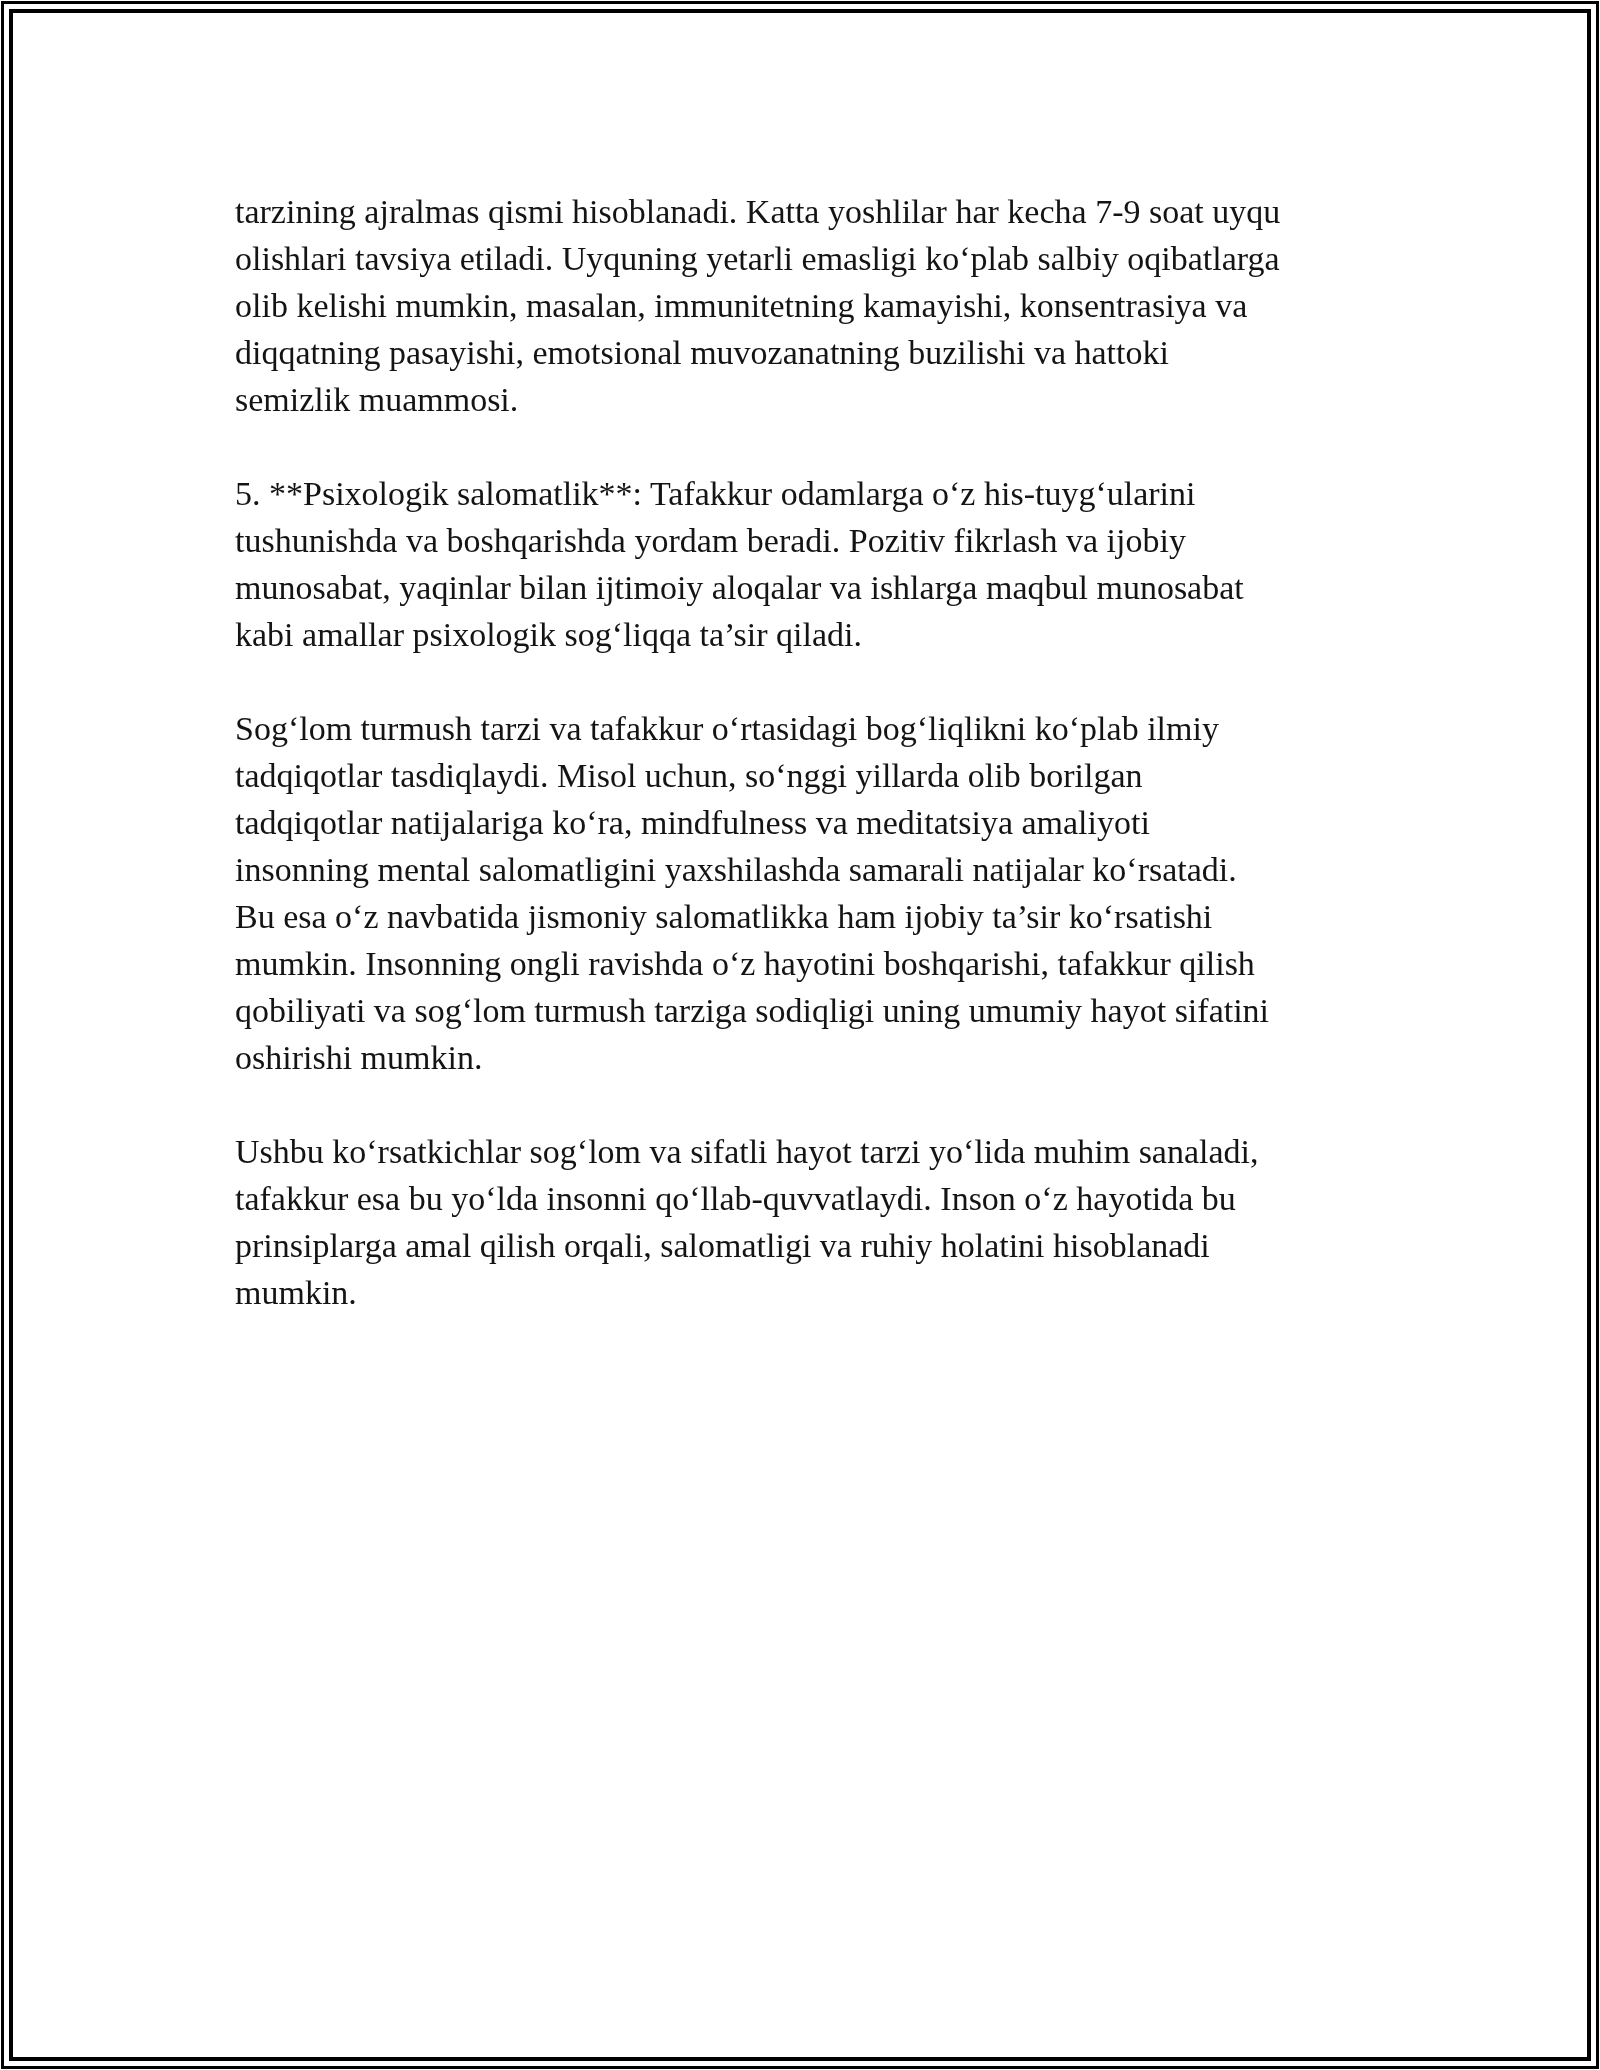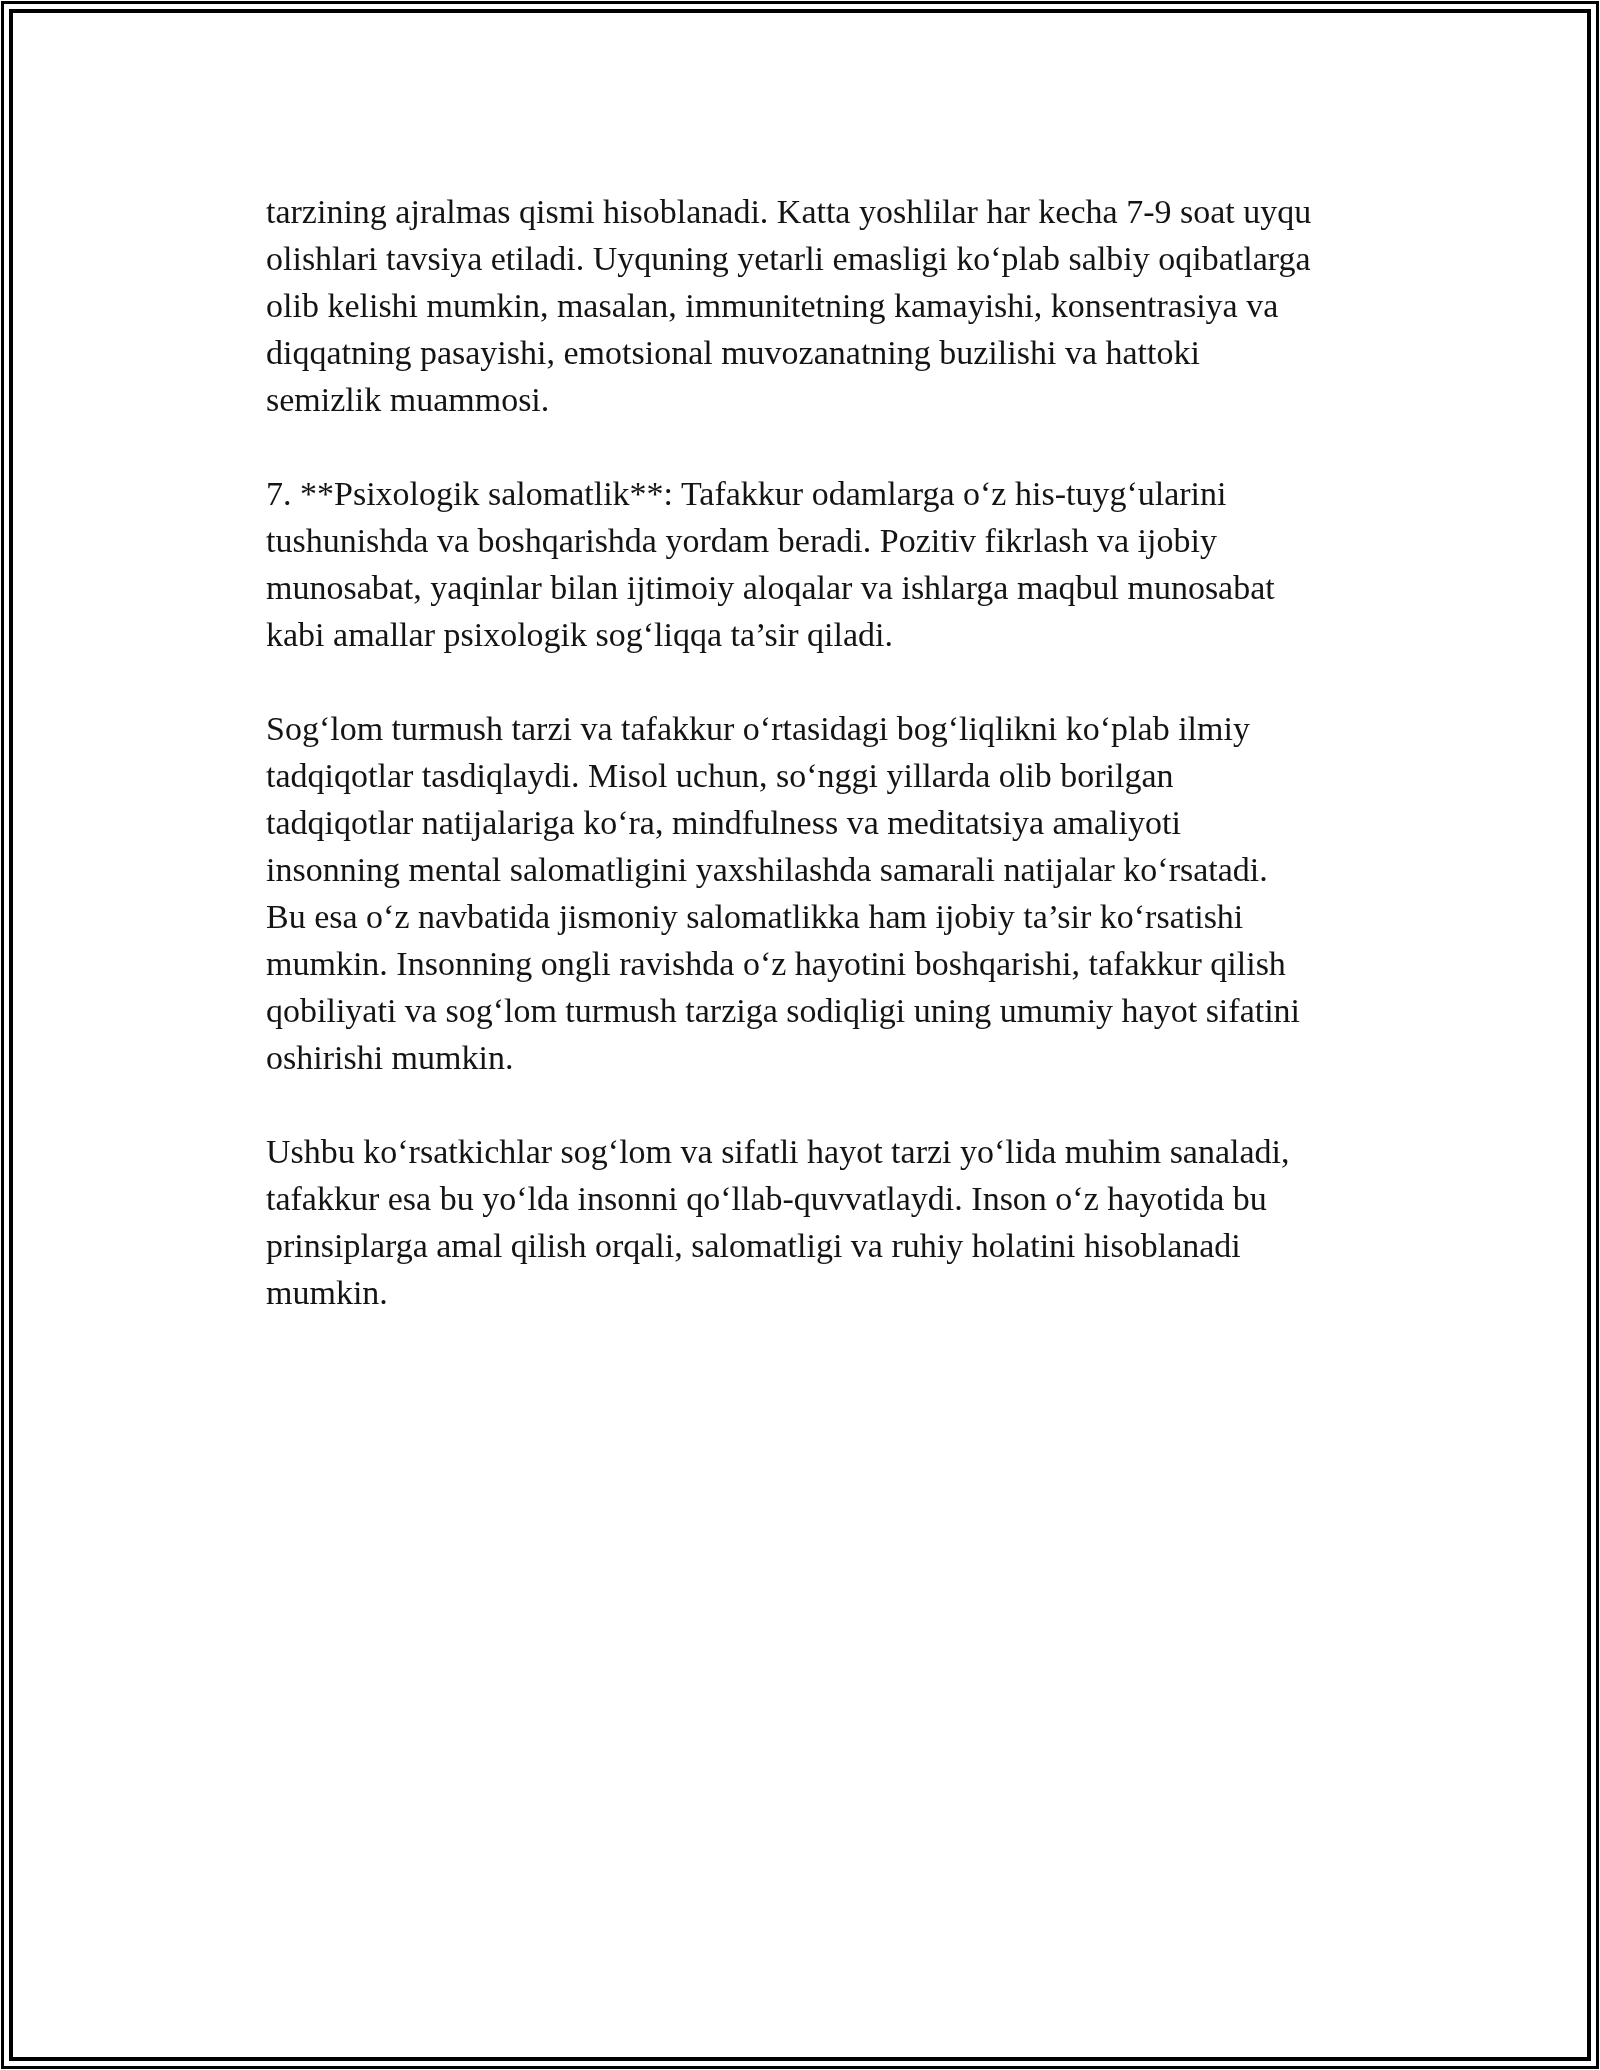--- a/index.html
+++ b/index.html
@@ -25,21 +25,20 @@
     position: absolute;
     inset: 9px;
     border: 4px solid #000000;
     pointer-events: none;
   }
   .content {
     position: absolute;
     left: 235px;
     top: 188px;
     width: 1230px;
-    margin-left: 31px;
   }
   .paragraph {
     font-size: 34px;
     line-height: 47px;
     white-space: pre-line;
     margin: 0 0 47px 0;
     color: #141414;
   }
 </style>
 </head>
@@ -47,21 +46,21 @@
 
 <div class="outer-frame"></div>
 <div class="inner-frame"></div>
 
 <div class="content">
   <div class="paragraph">tarzining ajralmas qismi hisoblanadi. Katta yoshlilar har kecha 7-9 soat uyqu
 olishlari tavsiya etiladi. Uyquning yetarli emasligi ko‘plab salbiy oqibatlarga
 olib kelishi mumkin, masalan, immunitetning kamayishi, konsentrasiya va
 diqqatning pasayishi, emotsional muvozanatning buzilishi va hattoki
 semizlik muammosi.</div>
-  <div class="paragraph">7. **Psixologik salomatlik**: Tafakkur odamlarga o‘z his-tuyg‘ularini
+  <div class="paragraph">5. **Psixologik salomatlik**: Tafakkur odamlarga o‘z his-tuyg‘ularini
 tushunishda va boshqarishda yordam beradi. Pozitiv fikrlash va ijobiy
 munosabat, yaqinlar bilan ijtimoiy aloqalar va ishlarga maqbul munosabat
 kabi amallar psixologik sog‘liqqa ta’sir qiladi.</div>
   <div class="paragraph">Sog‘lom turmush tarzi va tafakkur o‘rtasidagi bog‘liqlikni ko‘plab ilmiy
 tadqiqotlar tasdiqlaydi. Misol uchun, so‘nggi yillarda olib borilgan
 tadqiqotlar natijalariga ko‘ra, mindfulness va meditatsiya amaliyoti
 insonning mental salomatligini yaxshilashda samarali natijalar ko‘rsatadi.
 Bu esa o‘z navbatida jismoniy salomatlikka ham ijobiy ta’sir ko‘rsatishi
 mumkin. Insonning ongli ravishda o‘z hayotini boshqarishi, tafakkur qilish
 qobiliyati va sog‘lom turmush tarziga sodiqligi uning umumiy hayot sifatini

